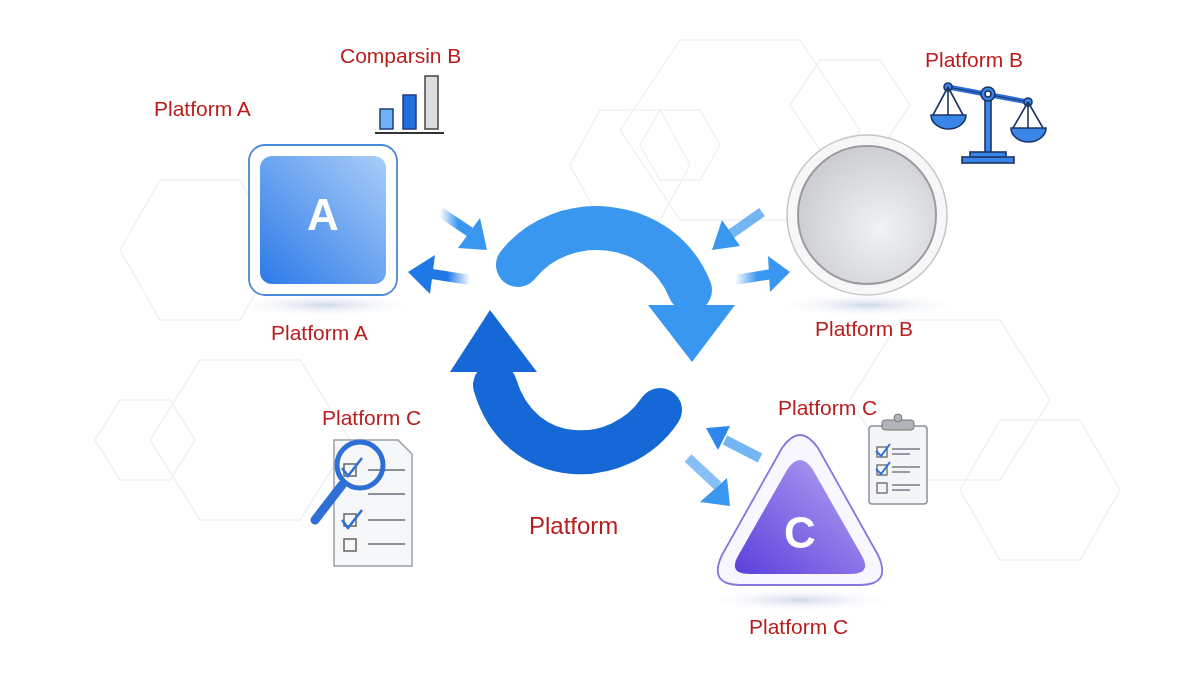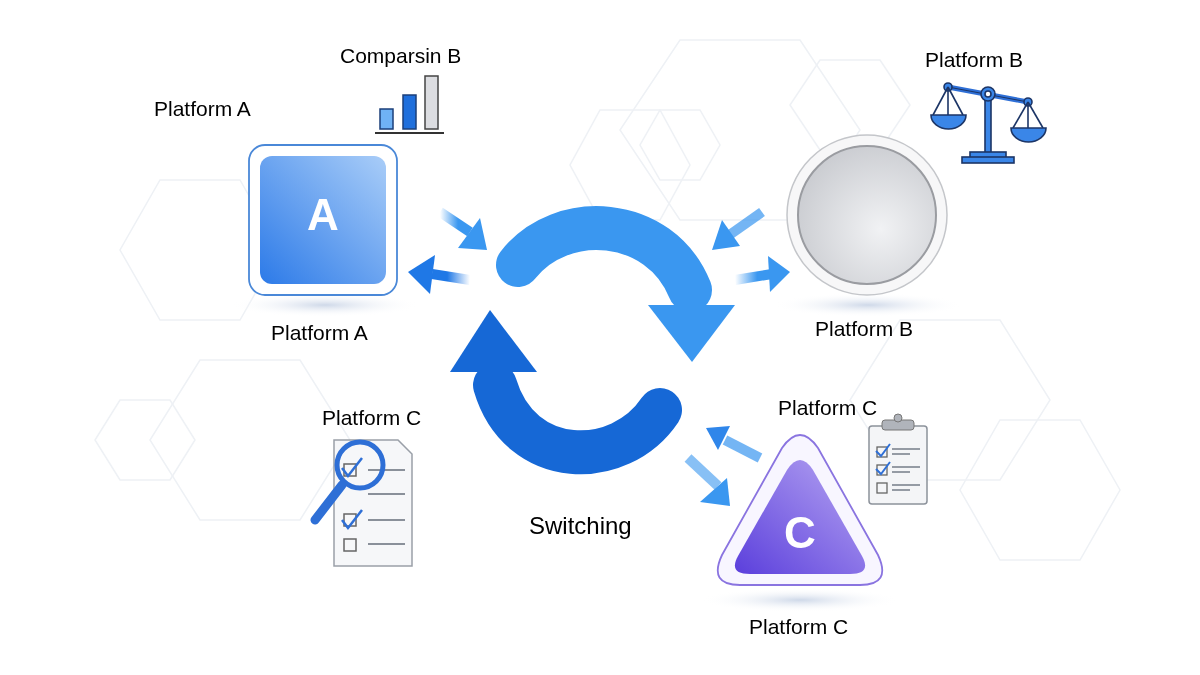--- a/index.html
+++ b/index.html
@@ -1,19 +1,19 @@
 <!DOCTYPE html>
 <html><head>
 <meta charset="utf-8">
 <style>
   html, body { margin:0; padding:0; }
   body { width:1200px; height:675px; background:#ffffff; position:relative; overflow:hidden;
          font-family:"Liberation Sans", sans-serif; color:#1a1f2b; }
   .abs { position:absolute; }
-  .lbl { position:absolute; font-size:21px; white-space:nowrap; color:#000000; }
+  .lbl { position:absolute; font-size:21px; white-space:nowrap; color:#b91c1c; }
   svg { position:absolute; left:0; top:0; }
 </style>
 </head>
 <body>
 
 <svg width="1200" height="675">
   <g fill="none" stroke="#eef1f5" stroke-width="1.5">
     <polygon points="680,40 800,40 860,130 800,220 680,220 620,130"></polygon>
     <polygon points="820,60 880,60 910,105 880,150 820,150 790,105"></polygon>
     <polygon points="600,110 660,110 690,165 660,220 600,220 570,165"></polygon>
@@ -174,13 +174,13 @@
 </svg>
 
 <div class="abs" style="left:260px;top:190px;width:126px;text-align:center;font-size:44px;font-weight:bold;color:#fff;">A</div>
 <div class="abs" style="left:740px;top:508px;width:120px;text-align:center;font-size:44px;font-weight:bold;color:#fff;">C</div>
 
 <div class="lbl" style="left:271px;top:321px;">Platform A</div>
 <div class="lbl" style="left:815px;top:317px;">Platform B</div>
 <div class="lbl" style="left:322px;top:406px;">Platform C</div>
 <div class="lbl" style="left:778px;top:396px;">Platform C</div>
 <div class="lbl" style="left:749px;top:615px;">Platform C</div>
-<div class="lbl" style="left:529px;top:512px;font-size:24px;">Switching</div>
+<div class="lbl" style="left:529px;top:512px;font-size:24px;">Platform</div>
 
 </body></html>

